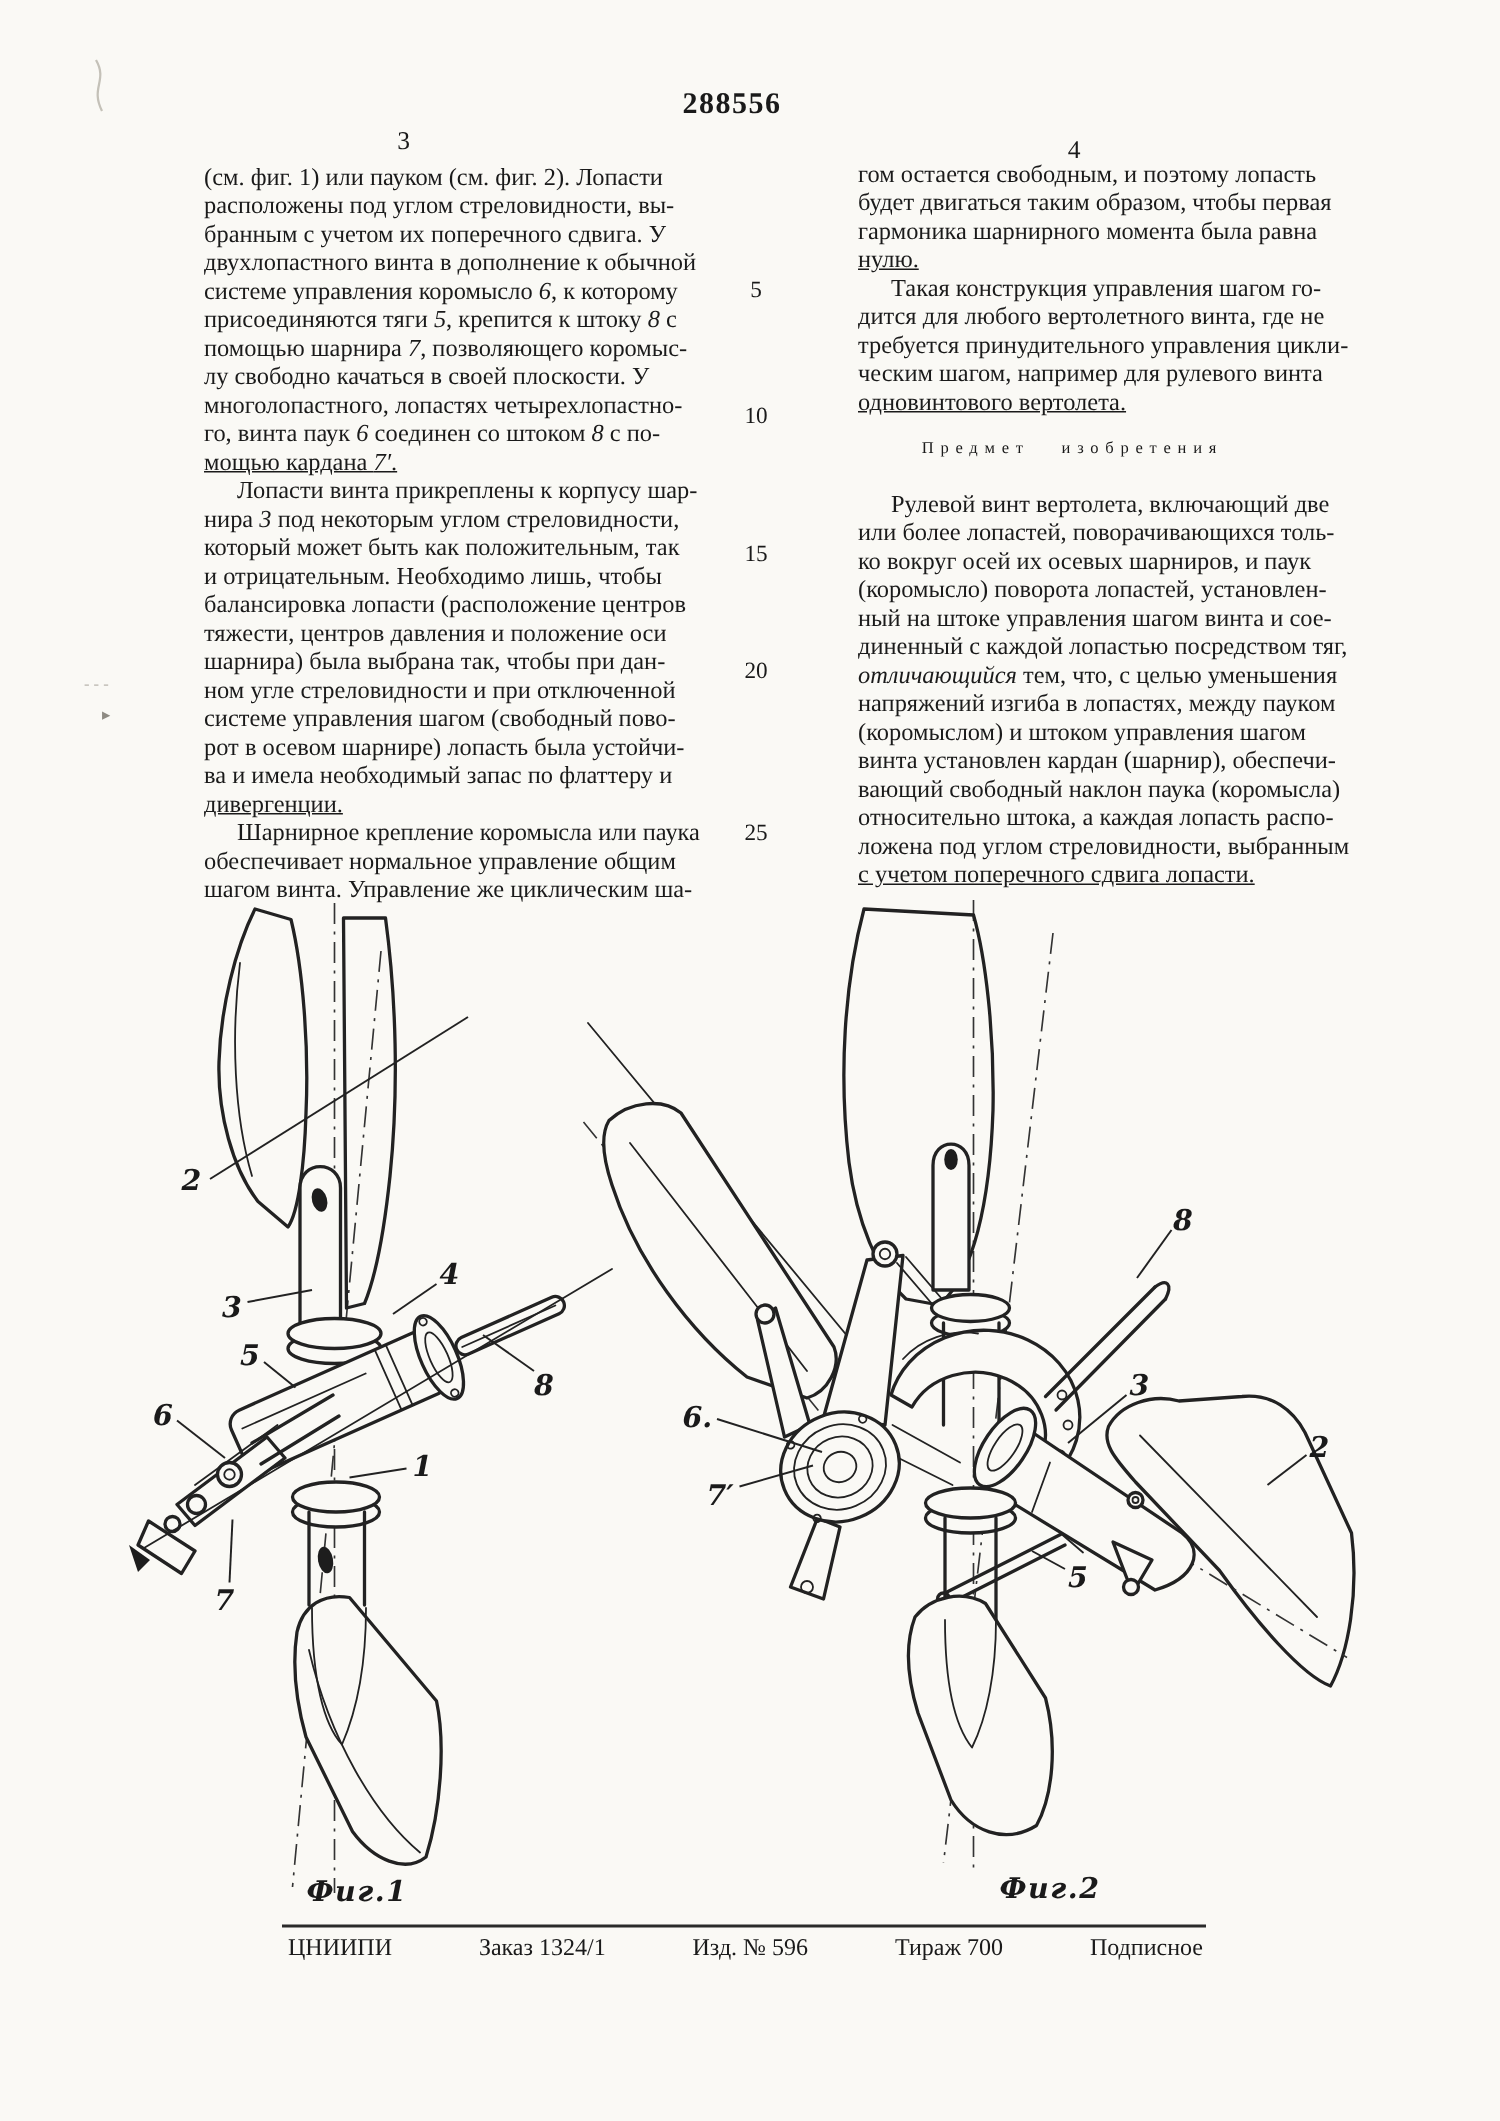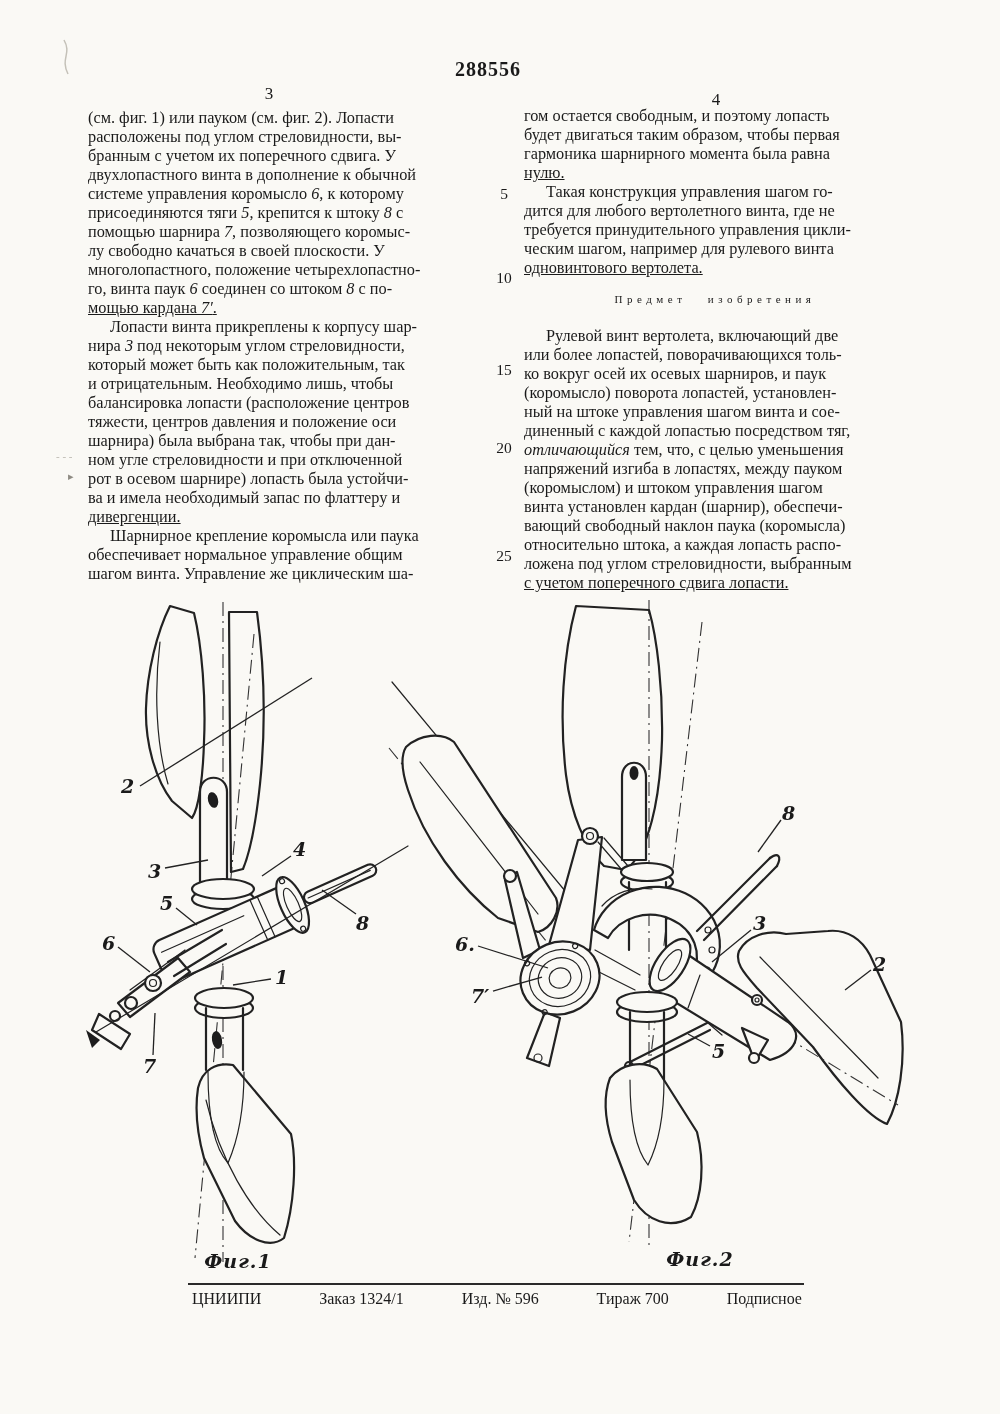--- a/index.html
+++ b/index.html
@@ -6,21 +6,21 @@
   body{
     width:1000px;height:1414px;position:relative;overflow:hidden;
     background:#faf9f5;color:#1a1a1a;
     font-family:"Liberation Serif", serif;
   }
   .abs{position:absolute;}
   .patent-no{left:398px;top:58px;width:180px;text-align:center;
     font-size:20px;font-weight:bold;letter-spacing:1px;}
   .pgnum{font-size:17px;width:30px;text-align:center;}
   .col{font-size:16.3px;line-height:19px;}
-  .tl{height:19px;white-space:nowrap;text-align:justify;}
+  .tl{height:19px;white-space:nowrap;text-align:justify;margin-left:48px;}
   .tl::after{content:"";display:inline-block;width:100%;height:0;}
   .tl.end{text-align:left;text-decoration:underline;}
   .tl.end::after{content:none;}
   .tl.ind{text-indent:22px;}
   .markers div{position:absolute;left:0;width:36px;text-align:center;
     font-size:15.5px;}
   .sect-head{left:524px;top:293px;width:382px;text-align:center;
     font-size:11px;letter-spacing:4.5px;word-spacing:14px;}
   .figsvg{position:absolute;}
   .figcap{font-size:19px;font-weight:bold;font-style:italic;
@@ -54,31 +54,32 @@
 
 <div id="left-col" class="abs col" style="left:88px;top:108px;width:392px;">
     <div class="tl">(см. фиг. 1) или пауком (см. фиг. 2). Лопасти</div>
     <div class="tl">расположены под углом стреловидности, вы-</div>
     <div class="tl">бранным с учетом их поперечного сдвига. У</div>
     <div class="tl">двухлопастного винта в дополнение к обычной</div>
     <div class="tl">системе управления коромысло <i>6</i>, к которому</div>
     <div class="tl">присоединяются тяги <i>5</i>, крепится к штоку <i>8</i> с</div>
     <div class="tl">помощью шарнира <i>7</i>, позволяющего коромыс-</div>
     <div class="tl">лу свободно качаться в своей плоскости. У</div>
-    <div class="tl">многолопастного, положение  четырехлопастно-</div>
+    <div class="tl">многолопастного, лопастях  четырехлопастно-</div>
     <div class="tl">го, винта паук <i>6</i> соединен со штоком <i>8</i> с по-</div>
     <div class="tl end">мощью кардана <i>7′</i>.</div>
     <div class="tl ind">Лопасти винта прикреплены к корпусу шар-</div>
     <div class="tl">нира <i>3</i> под некоторым углом стреловидности,</div>
     <div class="tl">который может быть как положительным, так</div>
     <div class="tl">и отрицательным. Необходимо лишь,  чтобы</div>
     <div class="tl">балансировка лопасти (расположение центров</div>
     <div class="tl">тяжести, центров давления и положение оси</div>
     <div class="tl">шарнира) была выбрана так, чтобы при дан-</div>
     <div class="tl">ном угле стреловидности и при отключенной</div>
+    <div class="tl">системе управления шагом (свободный пово-</div>
     <div class="tl">рот в осевом шарнире) лопасть была устойчи-</div>
     <div class="tl">ва и имела необходимый запас по флаттеру и</div>
     <div class="tl end">дивергенции.</div>
     <div class="tl ind">Шарнирное крепление коромысла или паука</div>
     <div class="tl">обеспечивает нормальное управление  общим</div>
     <div class="tl">шагом винта. Управление же циклическим ша-</div>
   </div>
 
 <div id="markers" class="abs markers" style="left:486px;top:0;height:600px;width:36px;">
     <div style="top: 185px;">5</div>

